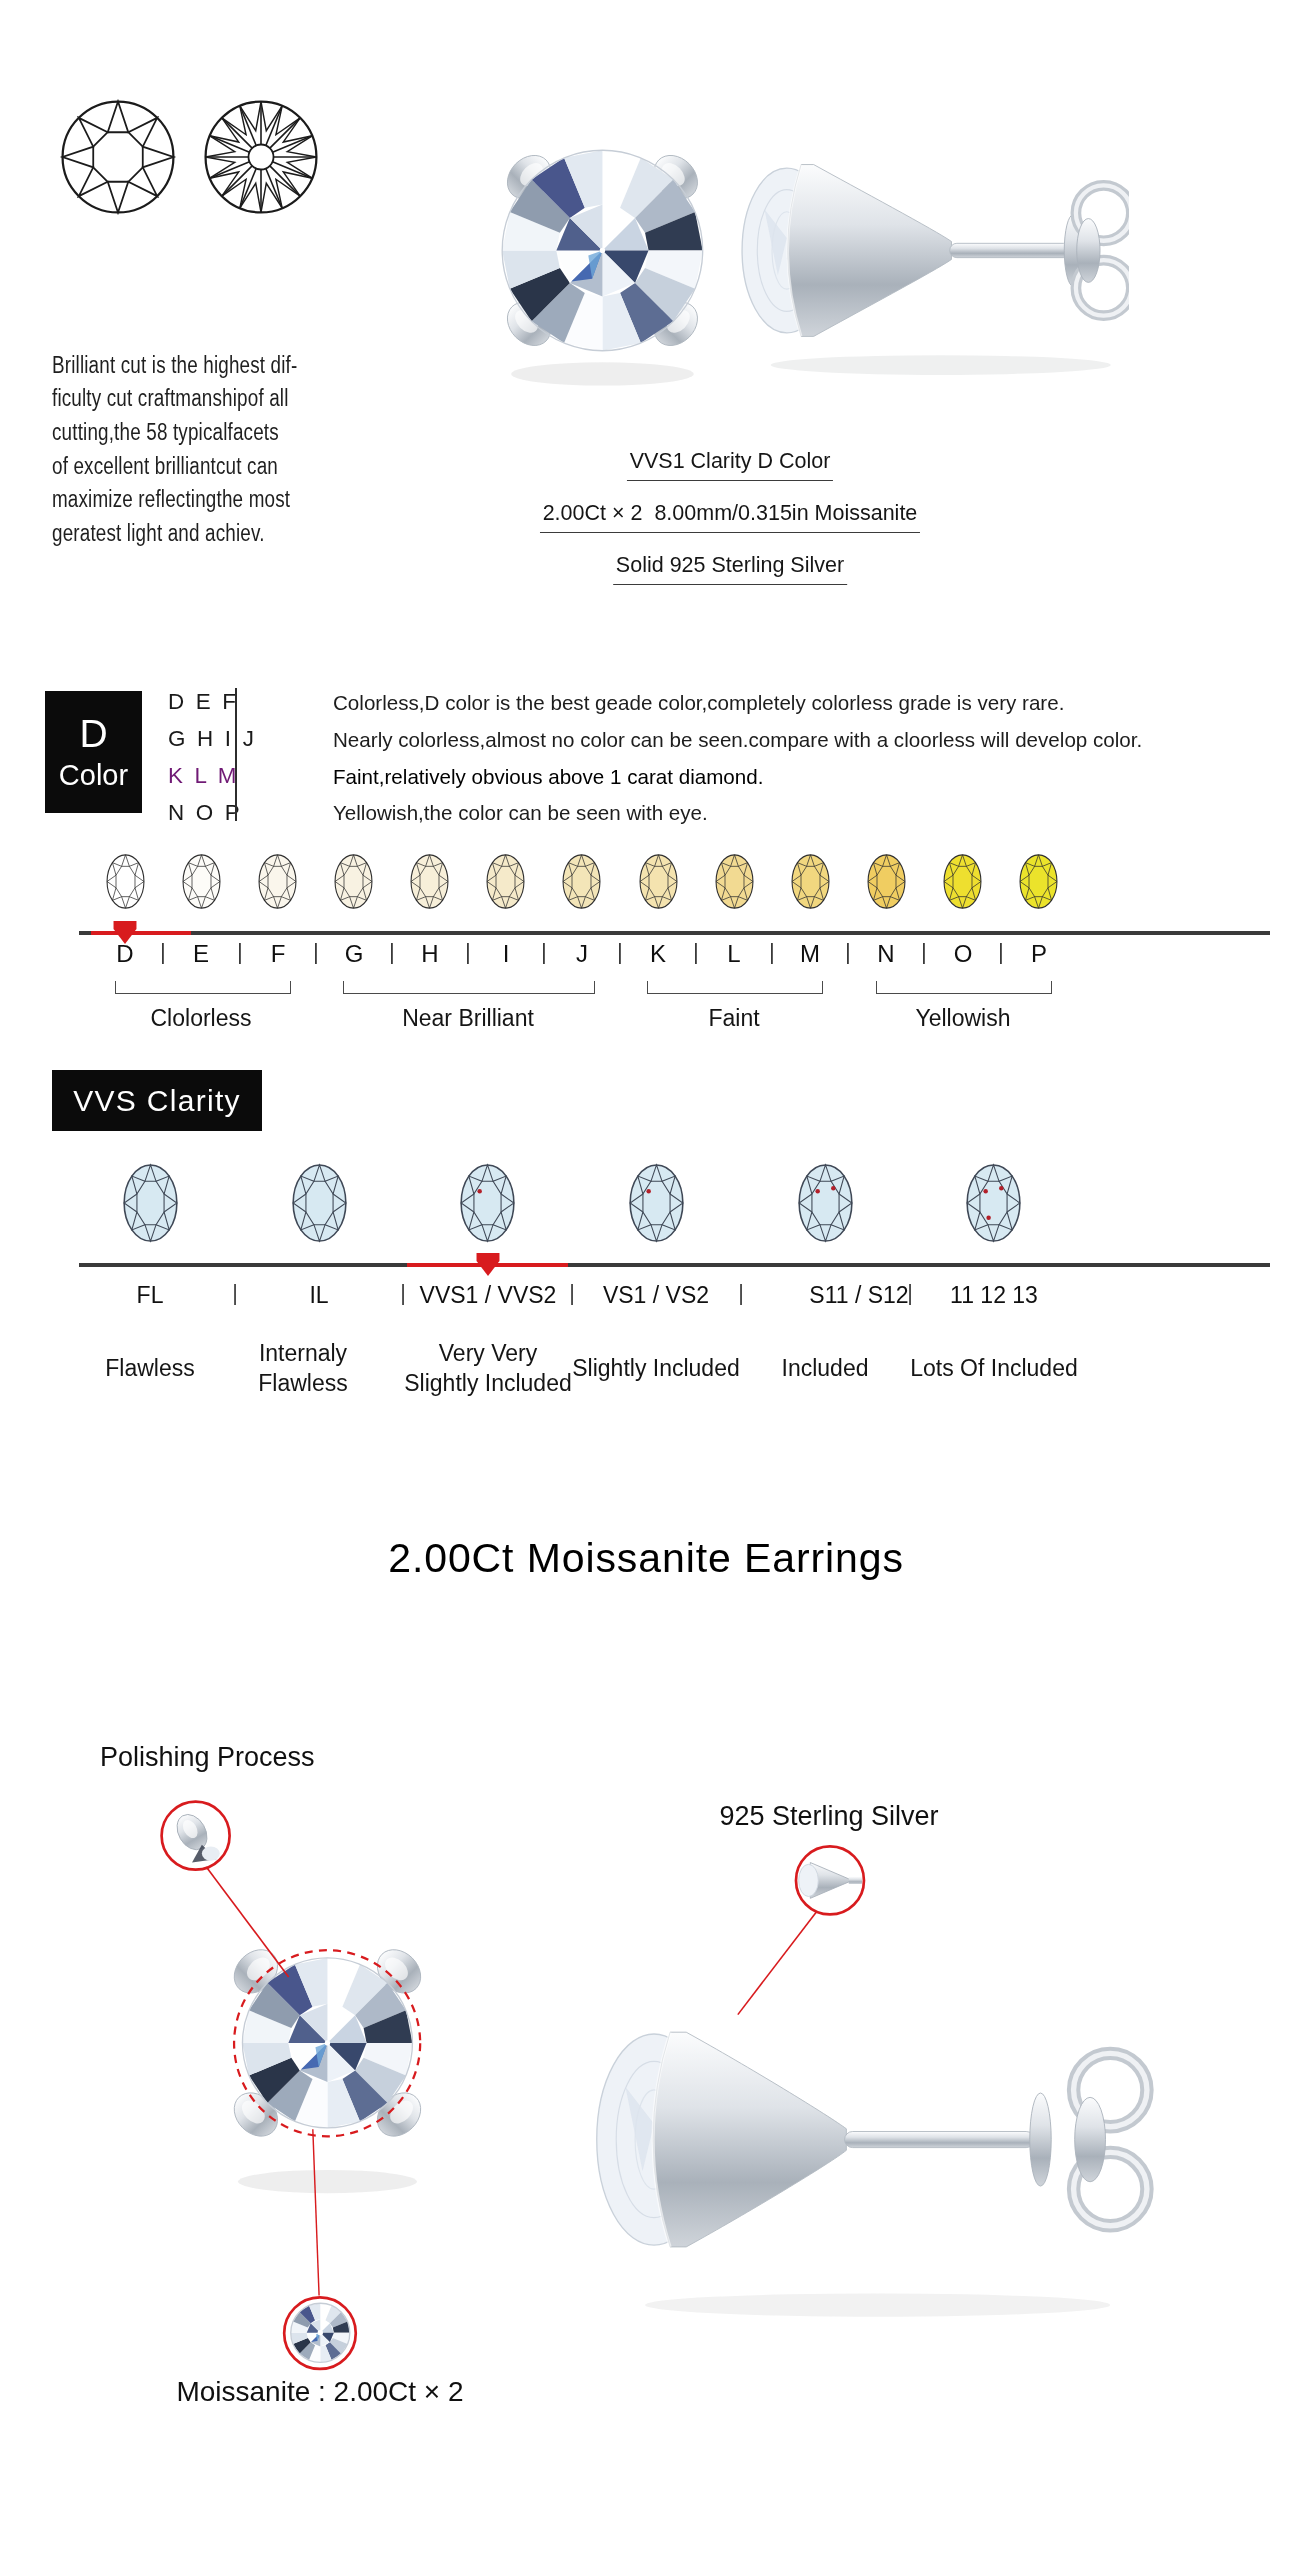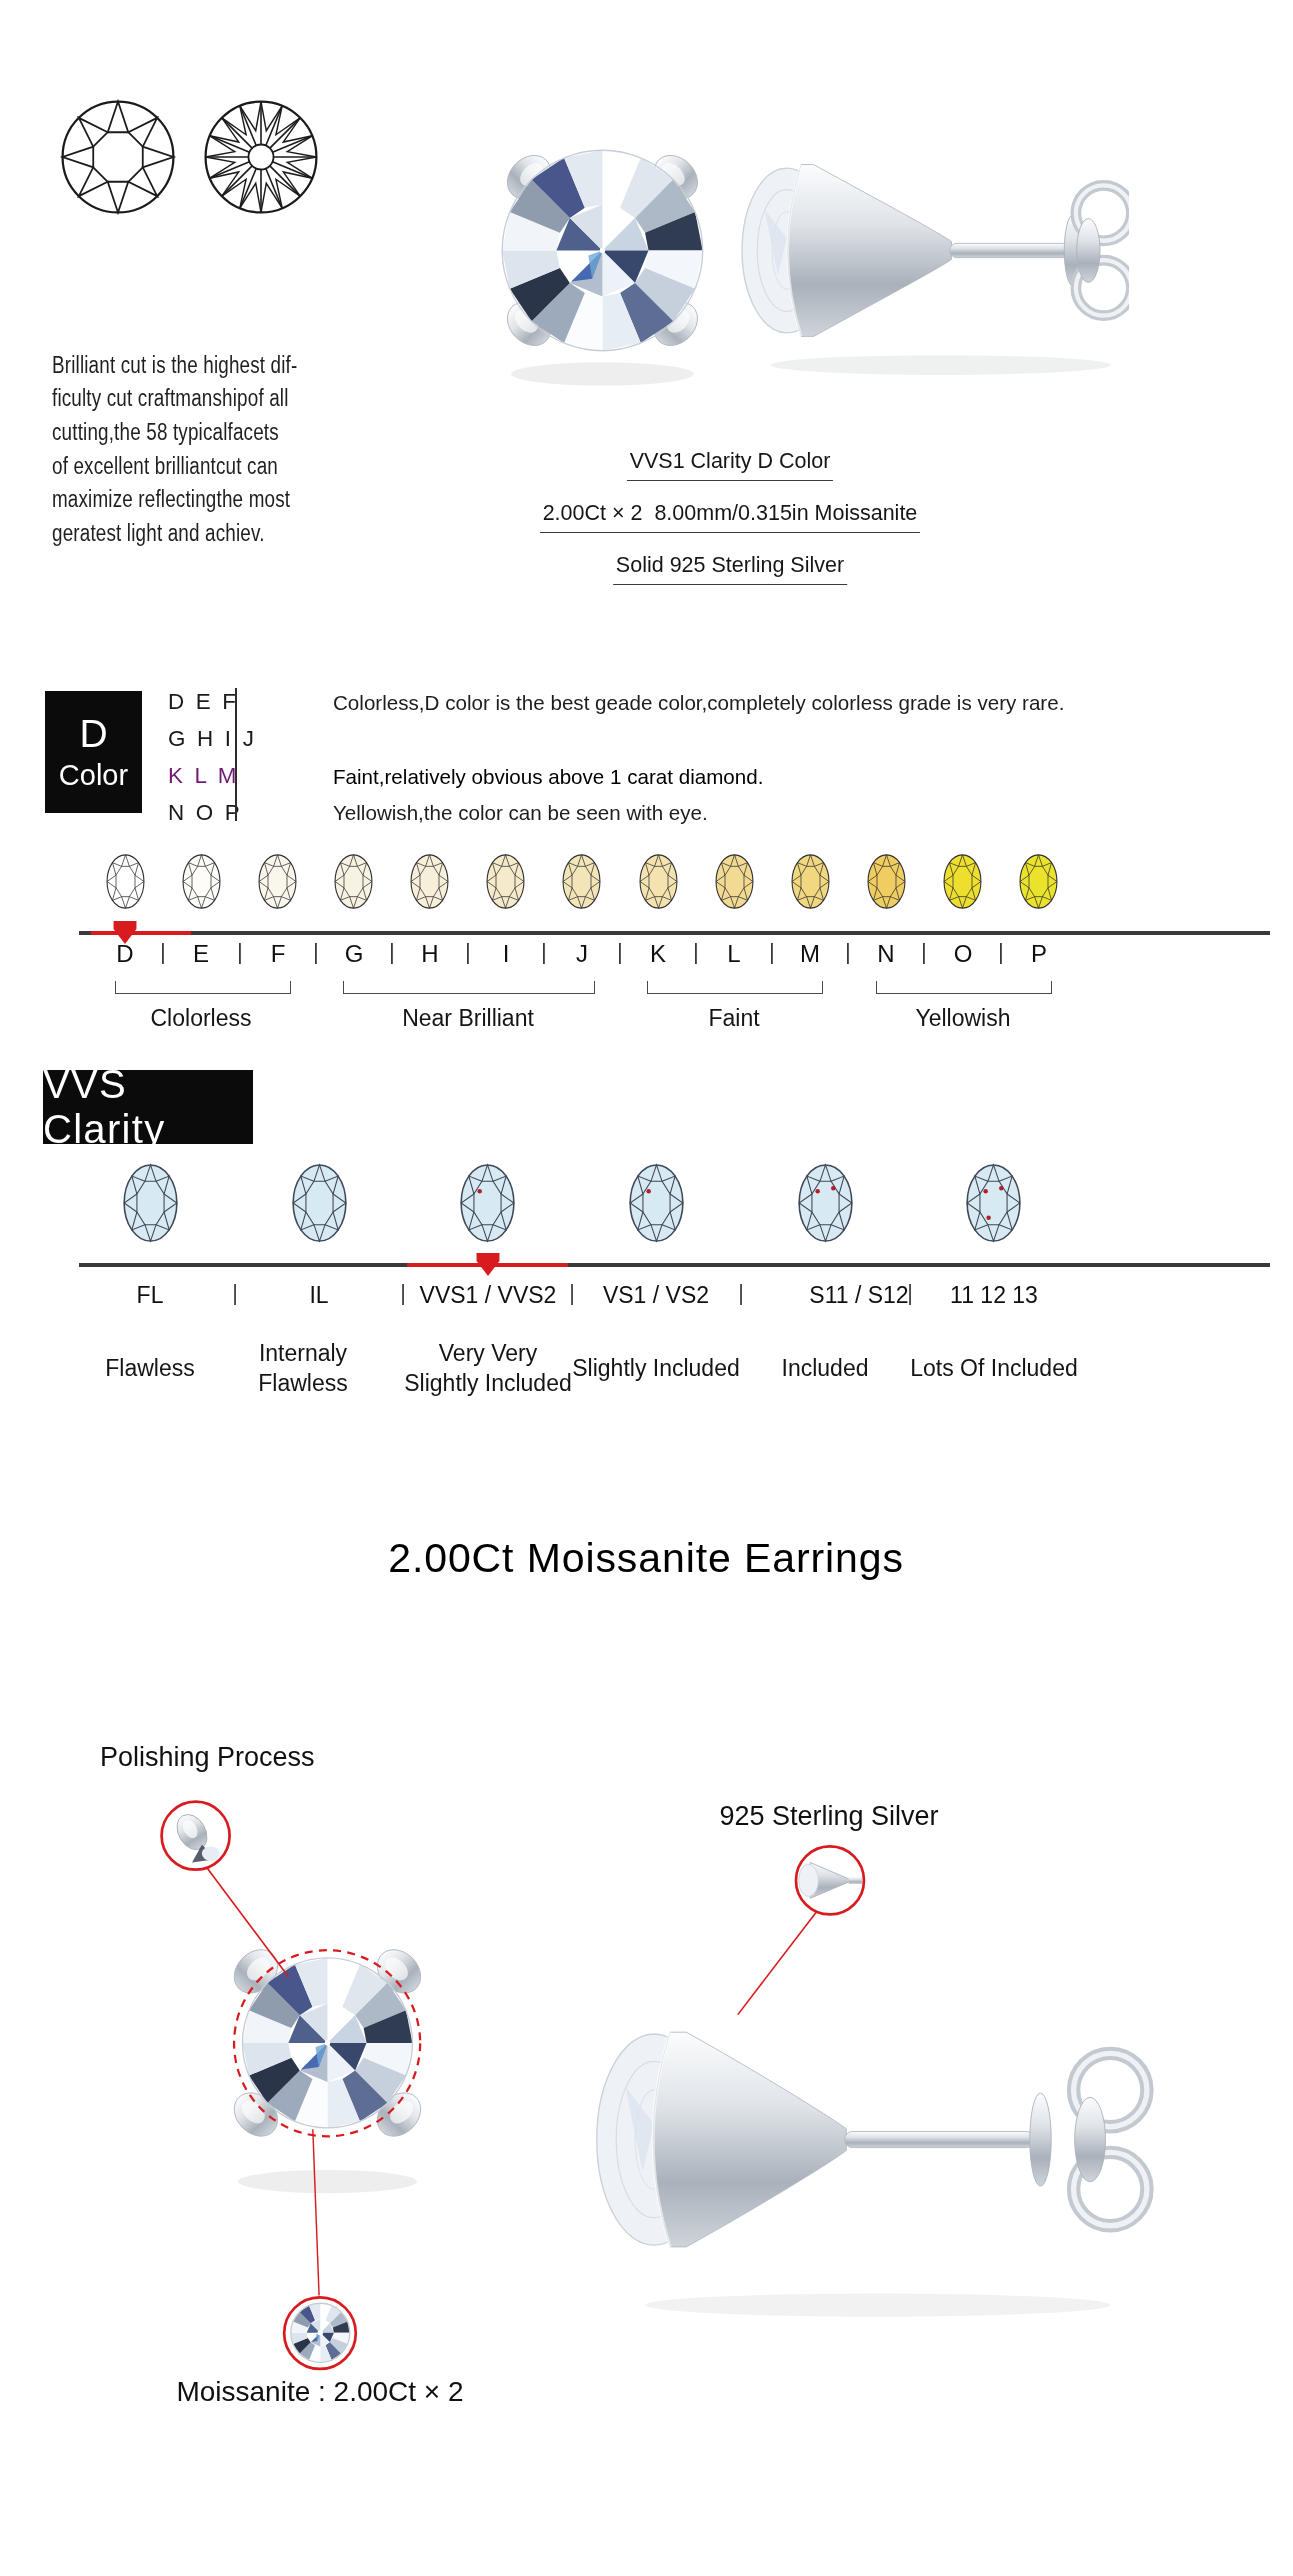--- a/index.html
+++ b/index.html
@@ -2,21 +2,21 @@
 <html style="font-size:14.3px"><head>
 <meta charset="utf-8">
 <style>
   html,body{margin:0;padding:0;background:#ffffff}
   .page{position:relative;width:1294px;height:2576px;background:#fff;
         font-family:"Liberation Sans",sans-serif;overflow:hidden;color:#151515}
   .abs{position:absolute}
   .banner{position:absolute;background:#0b0b0b;color:#fff;display:flex;
           align-items:center;justify-content:center;letter-spacing:1.3px;font-weight:400}
   #banner-brilliant{left:51px;top:269px;width:274px;height:63px;font-size:32px}
-  #banner-clarity{left:43px;top:1070px;width:210px;height:74px;font-size:40px}
+  #banner-clarity{left:52px;top:1070px;width:210px;height:61px;font-size:30px}
   #dcolor-box{position:absolute;left:45px;top:691px;width:97px;height:122px;background:#0b0b0b;
               color:#fff;display:flex;flex-direction:column;align-items:center;justify-content:center;gap:7.2px}
   #dcolor-box .d-big{font-size:39px;line-height:1}
   #dcolor-box .d-small{font-size:29px;line-height:1}
   .summary-line{position:absolute;left:730px;transform:translateX(-50%);font-size:21.5px;color:#161616;
                 border-bottom:1.3px solid #3b3b3b;padding:0 2.7px 6.3px;white-space:pre}
   #summary-1{top:449px}
   #summary-2{top:501px}
   #summary-3{top:553px}
   .main-title{position:absolute;left:646px;top:1535px;transform:translateX(-50%);margin:0;
@@ -166,20 +166,21 @@
             <circle cx="442" cy="181.85" r="31" fill="none" stroke="#c3c9d0" stroke-width="12"></circle>
             <circle cx="442" cy="181.85" r="31" fill="none" stroke="#eff1f4" stroke-width="4.800000000000001"></circle>
             <ellipse cx="424.95" cy="140" rx="13.02" ry="35.65" fill="url(#GG)" stroke="#aab2bb" stroke-width="1"></ellipse>
           </g>
         </g>
       </svg>
     </div>
     <div class="abs" style="left:168px;top:689px;font-size:22.4px;letter-spacing:2.7px;color:#1a1a1a;white-space:nowrap;">D E F</div>
     <div class="abs" style="left:333px;top:691px;font-size:20.6px;color:#1d1d1d;white-space:nowrap;">Colorless,D color is the best geade color,completely colorless grade is very rare.</div>
     <div class="abs" style="left:168px;top:726px;font-size:22.4px;letter-spacing:2.7px;color:#1a1a1a;white-space:nowrap;">G H I J</div>
+    <div class="abs" style="left:333px;top:728px;font-size:20.6px;color:#1d1d1d;white-space:nowrap;">Nearly colorless,almost no color can be seen.compare with a cloorless will develop color.</div>
     <div class="abs" style="left:168px;top:763px;font-size:22.4px;letter-spacing:2.7px;color:#701a75;white-space:nowrap;">K L M</div>
     <div class="abs" style="left:333px;top:765px;font-size:20.6px;color:#000000;white-space:nowrap;">Faint,relatively obvious above 1 carat diamond.</div>
     <div class="abs" style="left:168px;top:800px;font-size:22.4px;letter-spacing:2.7px;color:#1a1a1a;white-space:nowrap;">N O P</div>
     <div class="abs" style="left:333px;top:801px;font-size:20.6px;color:#1d1d1d;white-space:nowrap;">Yellowish,the color can be seen with eye.</div>
     <div class="abs" style="left:235px;top:688px;width:1.8px;height:133px;background:#2c2c2c;"></div>
     <div class="abs" style="left:105px;top:852px;width:41px;height:59px;">
       <svg viewBox="0 0 60 84" width="100%" height="100%">
         <ellipse cx="30" cy="42" rx="27" ry="39" fill="#ffffff" stroke="#2f2f2f" stroke-width="1.6"></ellipse>
         <polygon points="35.7,19.8 43.9,32.8 43.9,51.2 35.7,64.2 24.3,64.2 16.1,51.2 16.1,32.8 24.3,19.8" fill="none" stroke="#2f2f2f" stroke-width="1.1"></polygon>
         <path d="M30.0,3.0 L35.7,19.8 L49.1,14.4 L43.9,32.8 L57.0,42.0 L43.9,51.2 L49.1,69.6 L35.7,64.2 L30.0,81.0 L24.3,64.2 L10.9,69.6 L16.1,51.2 L3.0,42.0 L16.1,32.8 L10.9,14.4 L24.3,19.8 L30.0,3.0 Z" fill="none" stroke="#2f2f2f" stroke-width="1.1"></path>

